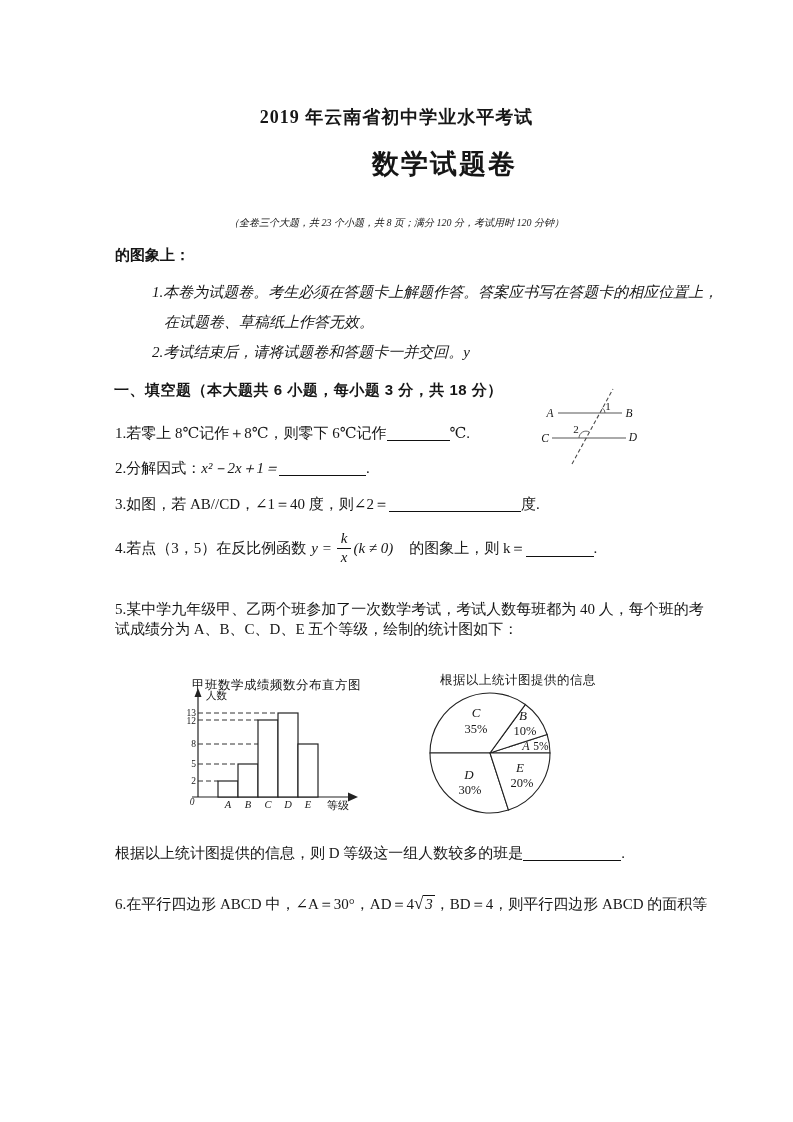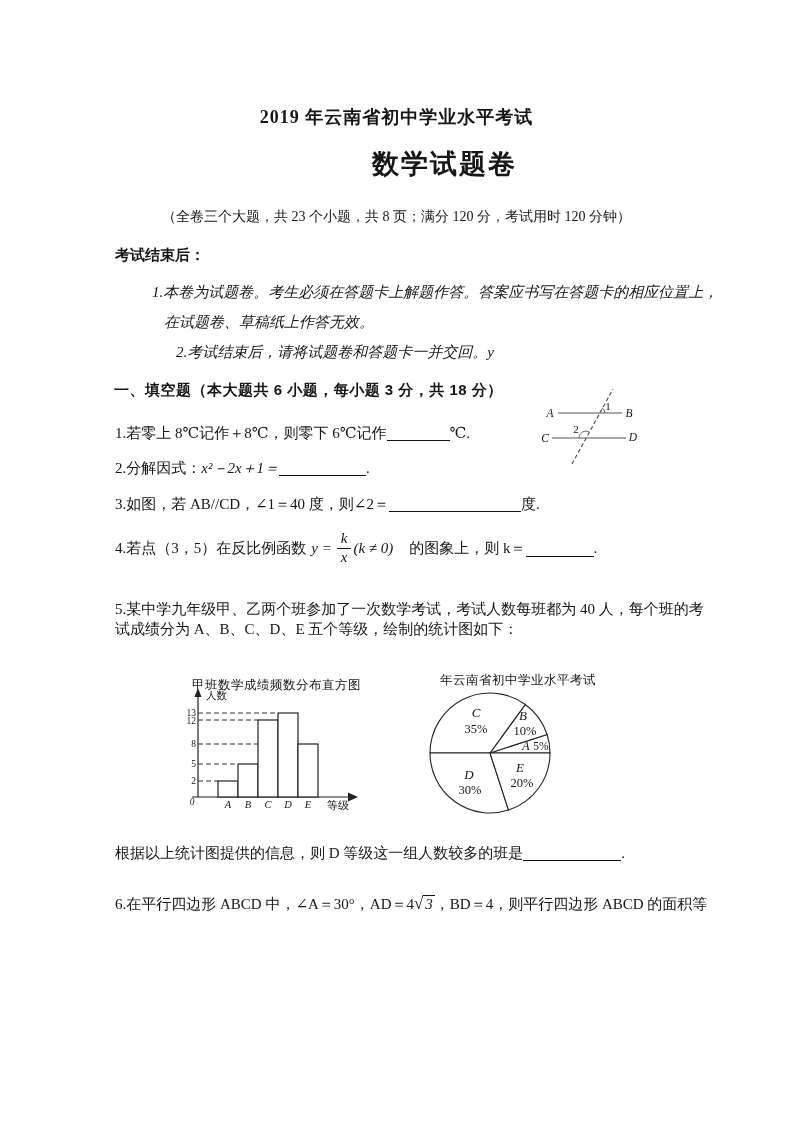--- a/index.html
+++ b/index.html
@@ -3,27 +3,27 @@
 <meta charset="utf-8">
 <style>
   html,body{margin:0;padding:0;background:#fff;}
   .page{position:relative;width:793px;height:926px;background:#ffffff;color:#161616;
         font-family:"Liberation Serif","DejaVu Serif",serif;overflow:hidden;}
   .abs{position:absolute;white-space:nowrap;}
   .center{left:0;width:100%;text-align:center;}
   .title{top:105px;font-size:18px;font-weight:bold;letter-spacing:1px;}
   .subtitle{top:146px;font-size:27px;font-weight:bold;
             font-family:"Liberation Sans","DejaVu Sans",sans-serif;letter-spacing:2px;padding-left:48px;}
-  .meta{top:208px;font-size:14px;}
+  .meta{top:216px;font-size:10px;font-style:italic;}
   .bold-head{font-weight:bold;font-family:"Liberation Sans","DejaVu Sans",sans-serif;}
   .notice-head{top:246px;left:115px;font-size:15px;}
   .note{font-style:italic;font-size:15px;}
   .n1a{top:283px;left:152px;}
   .n1b{top:313px;left:164px;}
-  .n2{top:343px;left:152px;margin-left:24px;}
+  .n2{top:343px;left:152px;}
   .sec-head{top:381px;left:114px;font-size:15px;letter-spacing:0.5px;}
   .q{font-size:15px;}
   .q1{top:424px;left:115px;}
   .q2{top:459px;left:115px;}
   .q3{top:495px;left:115px;}
   .q4{top:522px;left:115px;display:flex;align-items:center;height:52px;}
   .q5a{top:589px;left:115px;margin-top:11px;}
   .q5b{top:620px;left:115px;}
   .q5c{top:844px;left:115px;}
   .q6a{top:894px;left:115px;}
@@ -52,21 +52,21 @@
 </style>
 </head>
 <body>
 
 <div class="page">
 
   <div class="abs center title">2019 年云南省初中学业水平考试</div>
   <div class="abs center subtitle">数学试题卷</div>
   <div class="abs center meta">（全卷三个大题，共 23 个小题，共 8 页；满分 120 分，考试用时 120 分钟）</div>
 
-  <div class="abs notice-head bold-head">考试结束后：</div>
+  <div class="abs notice-head bold-head">的图象上：</div>
   <div class="abs note n1a">1.本卷为试题卷。考生必须在答题卡上解题作答。答案应书写在答题卡的相应位置上，</div>
   <div class="abs note n1b">在试题卷、草稿纸上作答无效。</div>
   <div class="abs note n2"><span>2.考试结束后，请将试题卷和答题卡一并交回。</span><span class="math">y</span></div>
 
   <div class="abs sec-head bold-head">一、填空题（本大题共 6 小题，每小题 3 分，共 18 分）</div>
 
   <div class="abs q q1"><span>1.若零上 8℃记作＋8℃，则零下 6℃记作</span><span class="blank w63"></span><span>℃.</span></div>
 
   <div class="abs q q2"><span>2.分解因式：</span><span class="math">x²－2x＋1＝</span><span class="blank w87"></span><span>.</span></div>
 
@@ -132,21 +132,21 @@
     <text x="43" y="120" text-anchor="middle" font-size="10.5" class="it">A</text>
     <text x="63" y="120" text-anchor="middle" font-size="10.5" class="it">B</text>
     <text x="83" y="120" text-anchor="middle" font-size="10.5" class="it">C</text>
     <text x="103" y="120" text-anchor="middle" font-size="10.5" class="it">D</text>
     <text x="123" y="120" text-anchor="middle" font-size="10.5" class="it">E</text>
 
     <text x="21" y="11" font-size="10.5">人数</text>
     <text x="153" y="121" text-anchor="middle" font-size="11">等级</text>
   </svg>
 
-  <div class="abs chart-title pie-title">年云南省初中学业水平考试</div>
+  <div class="abs chart-title pie-title">根据以上统计图提供的信息</div>
   <svg class="piesvg" width="140" height="132" viewBox="0 0 140 132">
     <path d="M 66 67 L 126 67 A 60 60 0 0 0 123.1 48.5 Z" fill="#fff" stroke="#222" stroke-width="1.1"></path>
     <path d="M 66 67 L 123.1 48.5 A 60 60 0 0 0 101.3 18.5 Z" fill="#fff" stroke="#222" stroke-width="1.1"></path>
     <path d="M 66 67 L 101.3 18.5 A 60 60 0 0 0 6 67 Z" fill="#fff" stroke="#222" stroke-width="1.1"></path>
     <path d="M 66 67 L 6 67 A 60 60 0 0 0 84.5 124.1 Z" fill="#fff" stroke="#222" stroke-width="1.1"></path>
     <path d="M 66 67 L 84.5 124.1 A 60 60 0 0 0 126 67 Z" fill="#fff" stroke="#222" stroke-width="1.1"></path>
     <text x="52" y="31" text-anchor="middle" font-size="13" class="it">C</text>
     <text x="52" y="47" text-anchor="middle" font-size="12.5">35%</text>
     <text x="99" y="34" text-anchor="middle" font-size="13" class="it">B</text>
     <text x="101" y="49" text-anchor="middle" font-size="12.5">10%</text>

